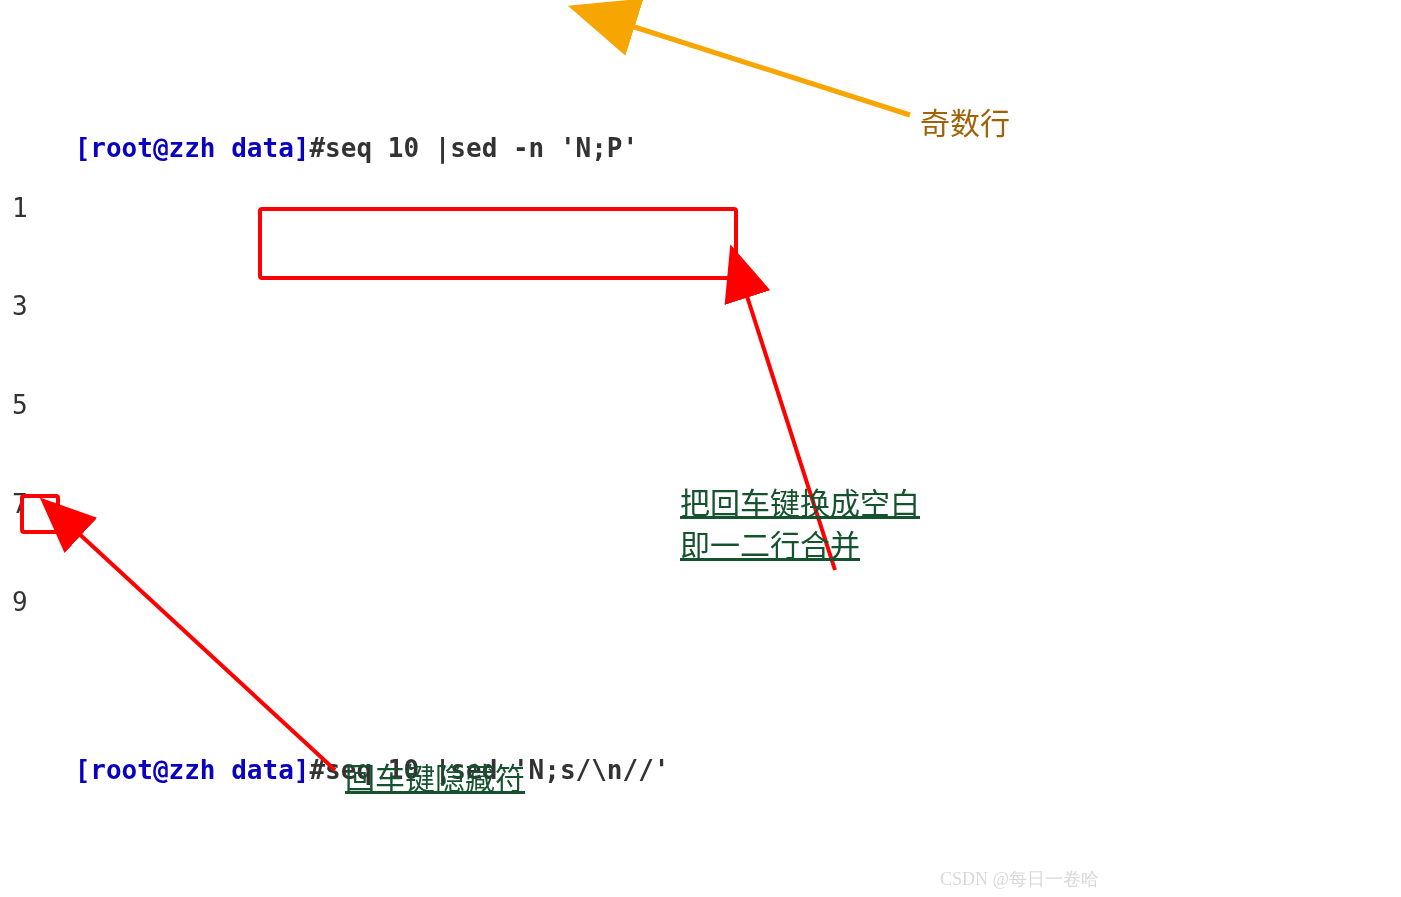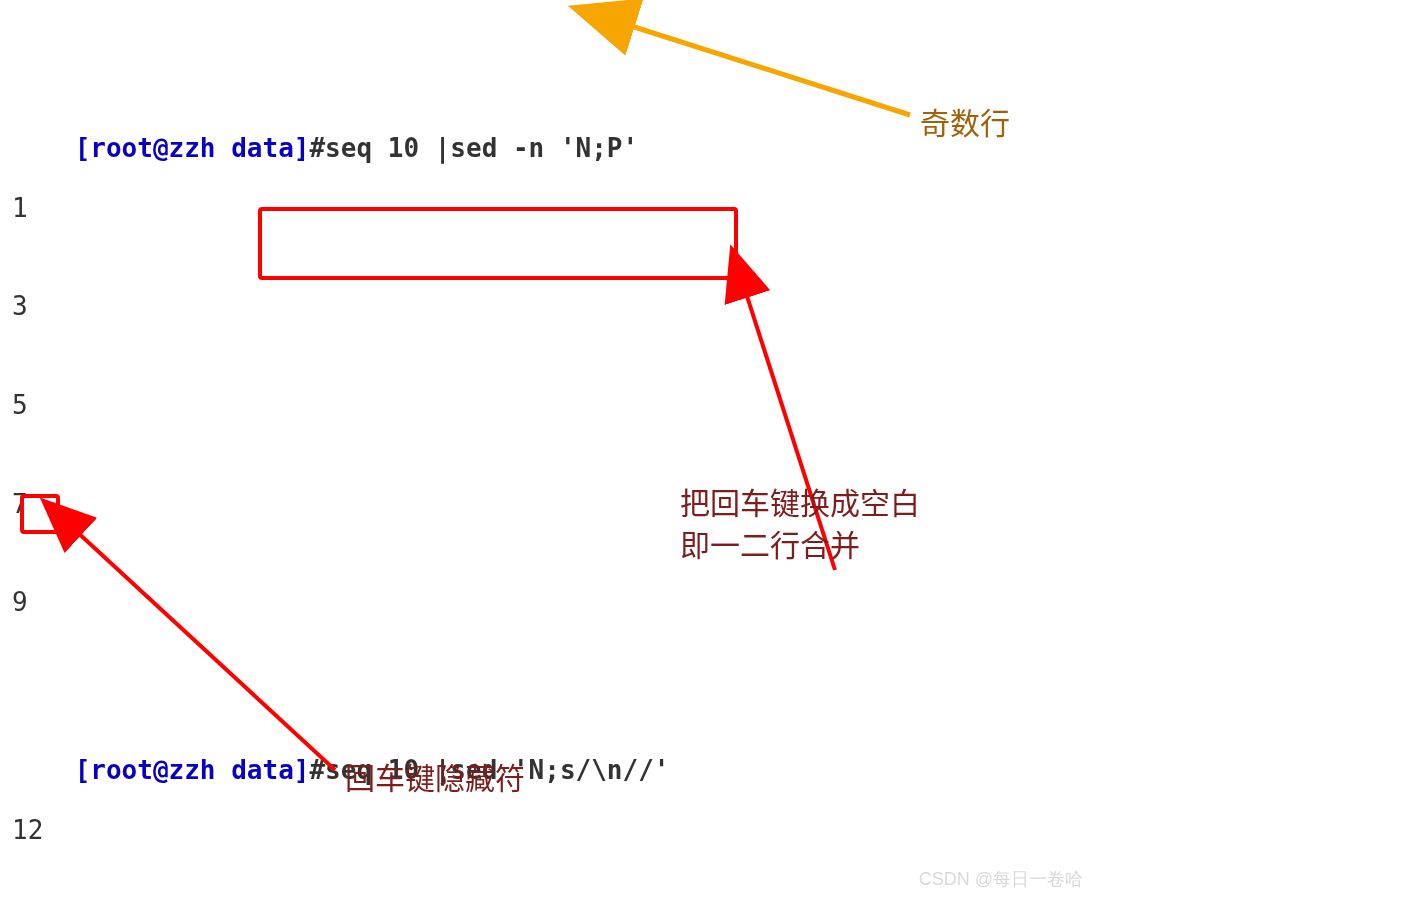--- a/index.html
+++ b/index.html
@@ -6,44 +6,43 @@
   .stage{position:relative;width:1111px;height:897px;overflow:hidden;}
   .term{position:absolute;left:12px;top:0;font-size:26px;white-space:pre;color:#000;}
   .line{line-height:38.7px;height:38.7px;}
   .prompt-br{color:#0a00c0;font-weight:bold;}
   .cmd{color:#333;font-weight:bold;}
   .light{color:#333;}
   
   .redbox{position:absolute;border:4px solid #f00;border-radius:4px;box-sizing:border-box;}
   
   .ann{position:absolute;font-family:"Microsoft YaHei","Noto Sans CJK SC",sans-serif;font-size:30px;line-height:42px;}
-  .red{color:#7f1d1d;}
+  .red{color:#14532d;text-decoration:underline;}
   .orange{color:#a16207;}
-  .watermark{position:absolute;right:28px;bottom:6px;color:#d9d9d9;font-size:18px;font-family:Liberation Sans, sans-serif;}
+  .watermark{position:absolute;right:12px;bottom:6px;color:#d9d9d9;font-size:18px;font-family:Liberation Serif, serif;}
   svg.arrow{position:absolute;overflow:visible;pointer-events:none;}
 </style>
 </head>
 <body>
 <div class="stage">
 
 <div class="term">
   
   <div class="line">
     <span class="prompt-br">[</span><span class="prompt-br">root@zzh </span><span class="prompt-br">data</span><span class="prompt-br">]</span><span class="cmd">#</span><span class="cmd">seq 10 |sed -n 'N;P'</span>
   </div>
   <div class="line light">1</div>
   <div class="line light">3</div>
   <div class="line light">5</div>
   <div class="line light">7</div>
   <div class="line light">9</div>
   
   <div class="line">
     <span class="prompt-br">[</span><span class="prompt-br">root@zzh </span><span class="prompt-br">data</span><span class="prompt-br">]</span><span class="cmd">#</span><span class="cmd">seq 10 |sed 'N;s/\n//'</span>
   </div>
-  <div class="line light">12</div>
   
   
   
   
   
   
   
   
   
   

